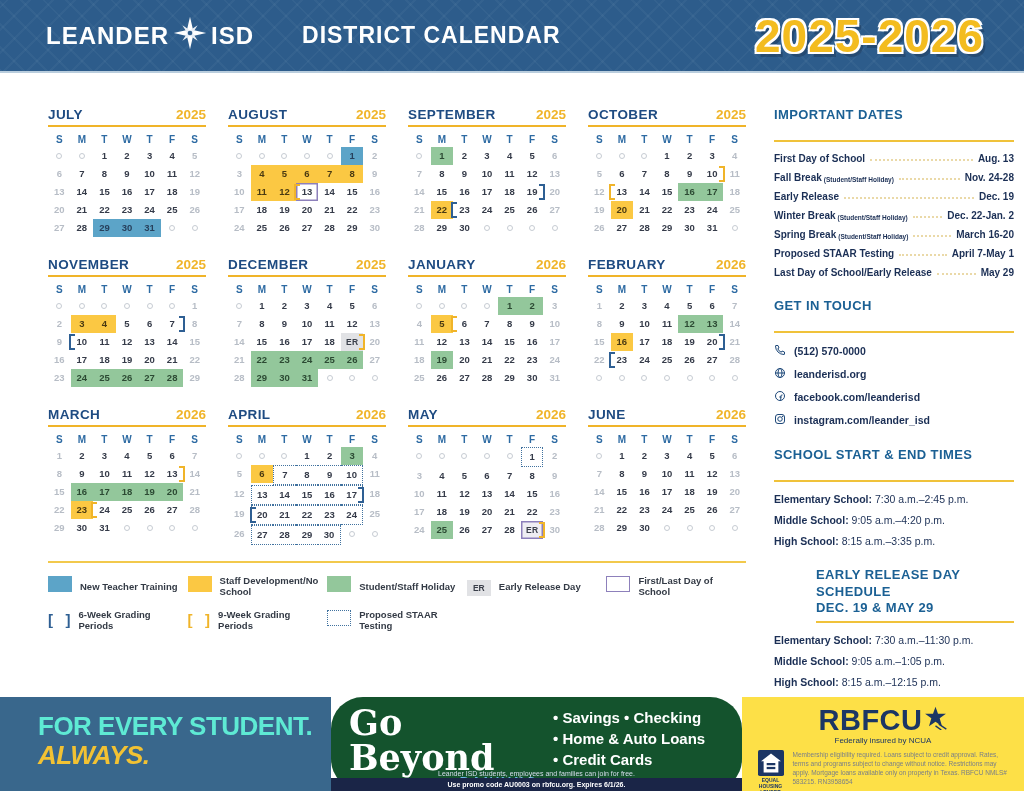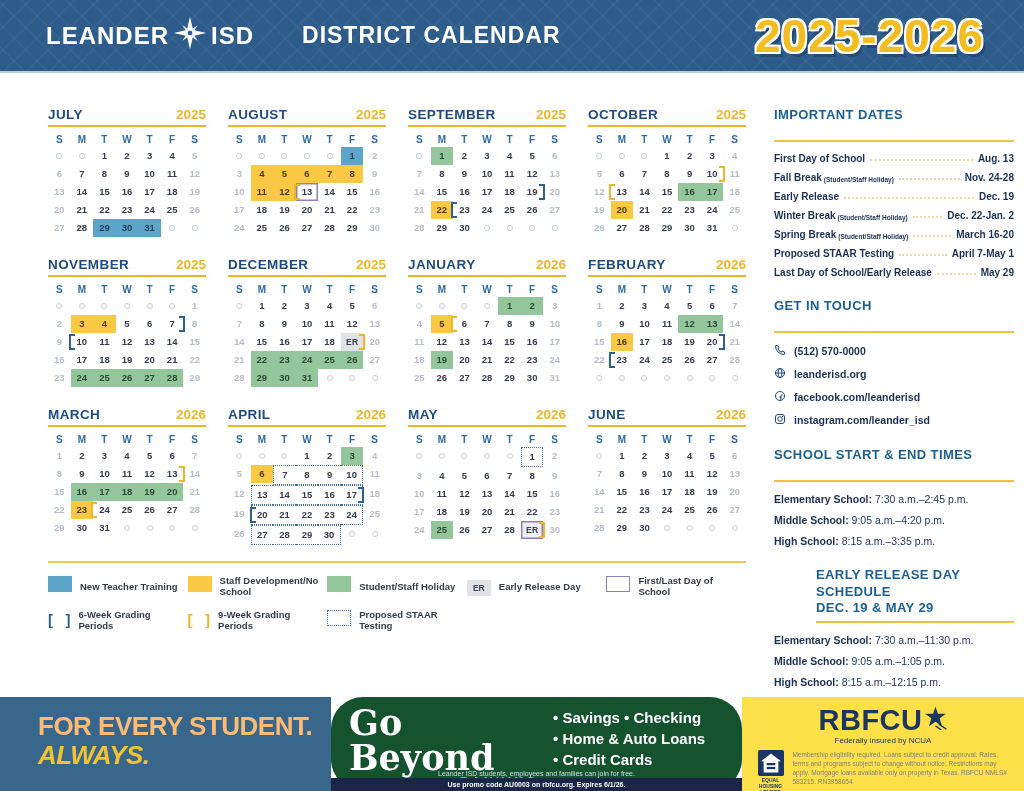--- a/index.html
+++ b/index.html
@@ -70,21 +70,21 @@
   .id-val{font-weight:800;white-space:nowrap;}
   .sec{margin-top:20px;}
   .contact-row{display:flex;align-items:center;gap:8px;margin:9px 0;font-size:10.5px;font-weight:600;color:#1b2f55;}
   .t-row{margin:9px 0;font-size:10.5px;color:#1b2f55;}
   .t-label{font-weight:800;}
   .sb-h2{color:#1b6094;font-weight:800;font-size:13px;letter-spacing:.4px;line-height:1.25;}
   .sb-h2wrap{border-bottom:2px solid #f0c23a;padding-bottom:5px;margin-bottom:11px;margin-left:42px;}
   
   .footer{height:94px;display:flex;}
   .f-left{width:331px;background:#39678c;padding:15px 0 0 38px;box-sizing:border-box;}
-  .f-slogan1{color:#fdba74;font-weight:900;font-size:26px;line-height:1.12;letter-spacing:-.5px;}
+  .f-slogan1{color:#5eead4;font-weight:900;font-size:26px;line-height:1.12;letter-spacing:-.5px;}
   .f-slogan2{color:#f2c233;font-weight:900;font-size:26px;line-height:1.12;letter-spacing:-.5px;font-style:italic;}
   .f-mid{width:411px;background:#14532d;color:#fff;position:relative;box-sizing:border-box;padding:8px 12px 0 18px;border-radius:32px;}
   .gb-row{display:flex;align-items:flex-start;}
   .gb-block{width:190px;}
   .gb{font-size:35px;font-weight:700;line-height:1;font-family:"DejaVu Serif",serif;}
   .gb-sub{display:block;text-align:right;color:#6cb7e4;font-size:12.5px;font-weight:800;letter-spacing:3px;margin-top:0;}
   .bullets{margin-left:14px;font-size:15px;font-weight:800;line-height:1.4;white-space:nowrap;padding-top:2px;}
   .f-note{position:absolute;left:0;right:0;bottom:14px;text-align:center;font-size:7px;color:#d7deee;}
   .promo-band{position:absolute;left:0;right:0;bottom:0;background:#1a2547;text-align:center;
               font-size:7px;font-weight:700;color:#fff;padding:3px 0;}

